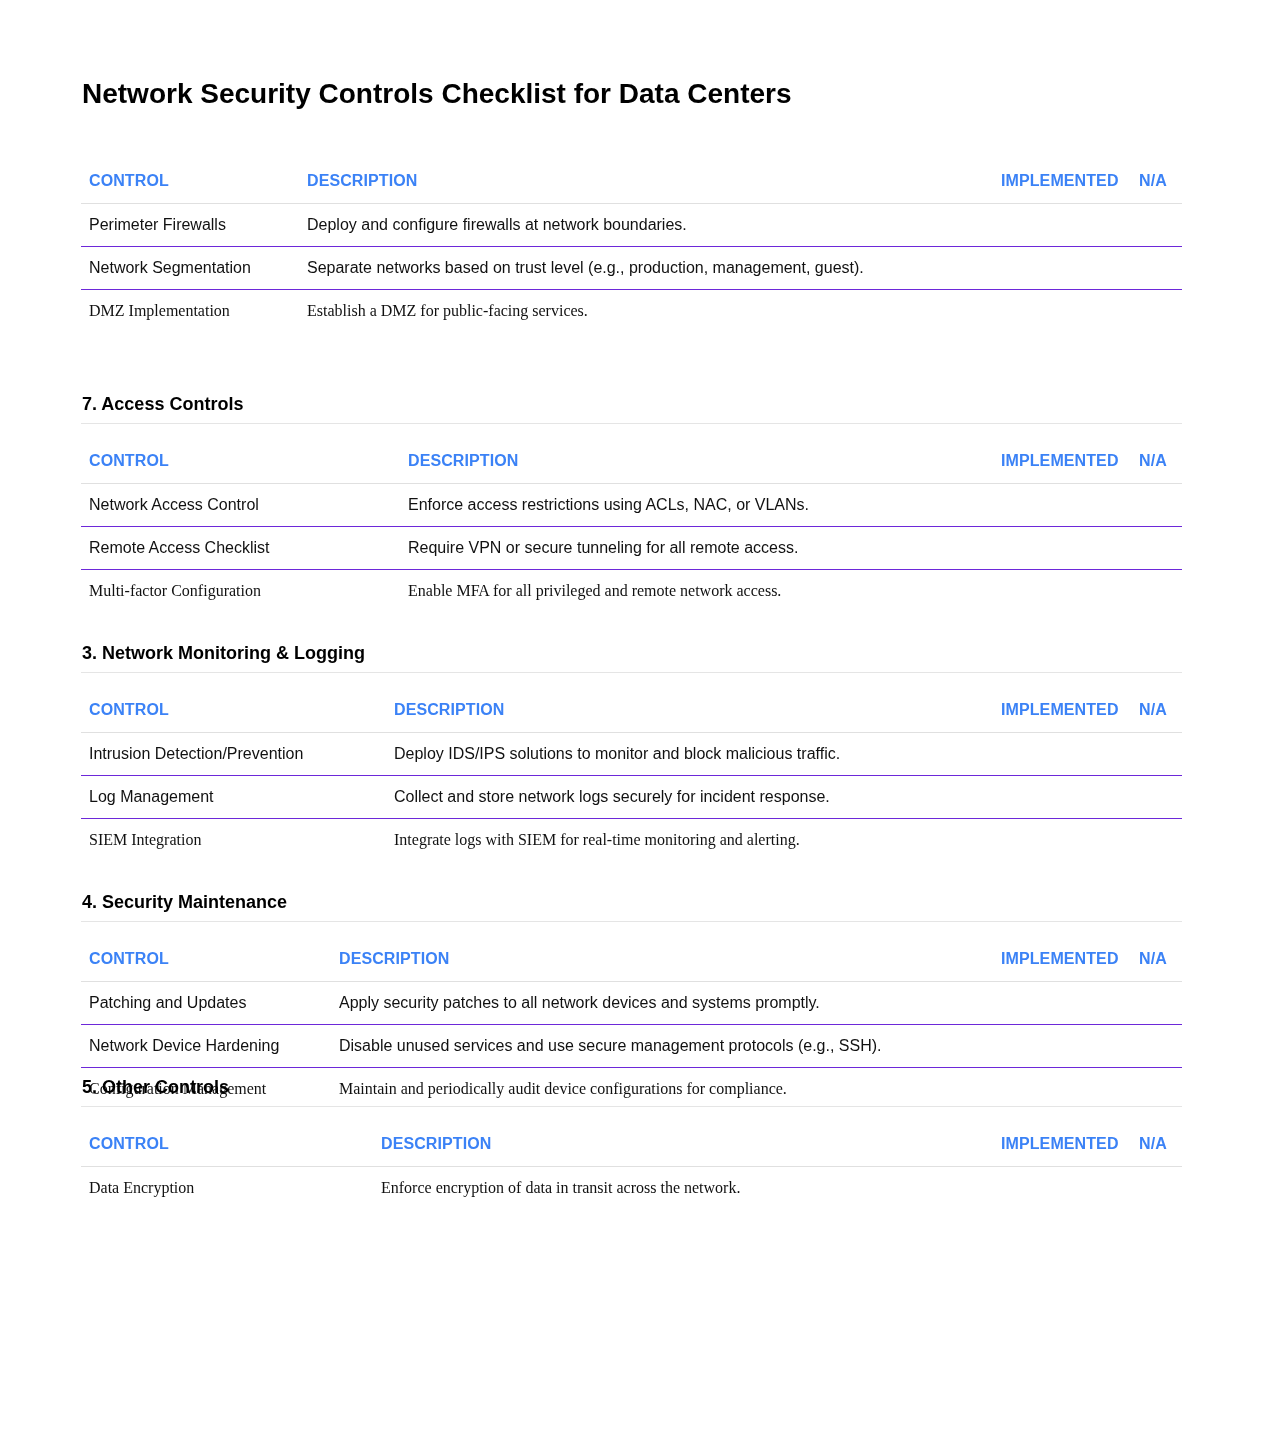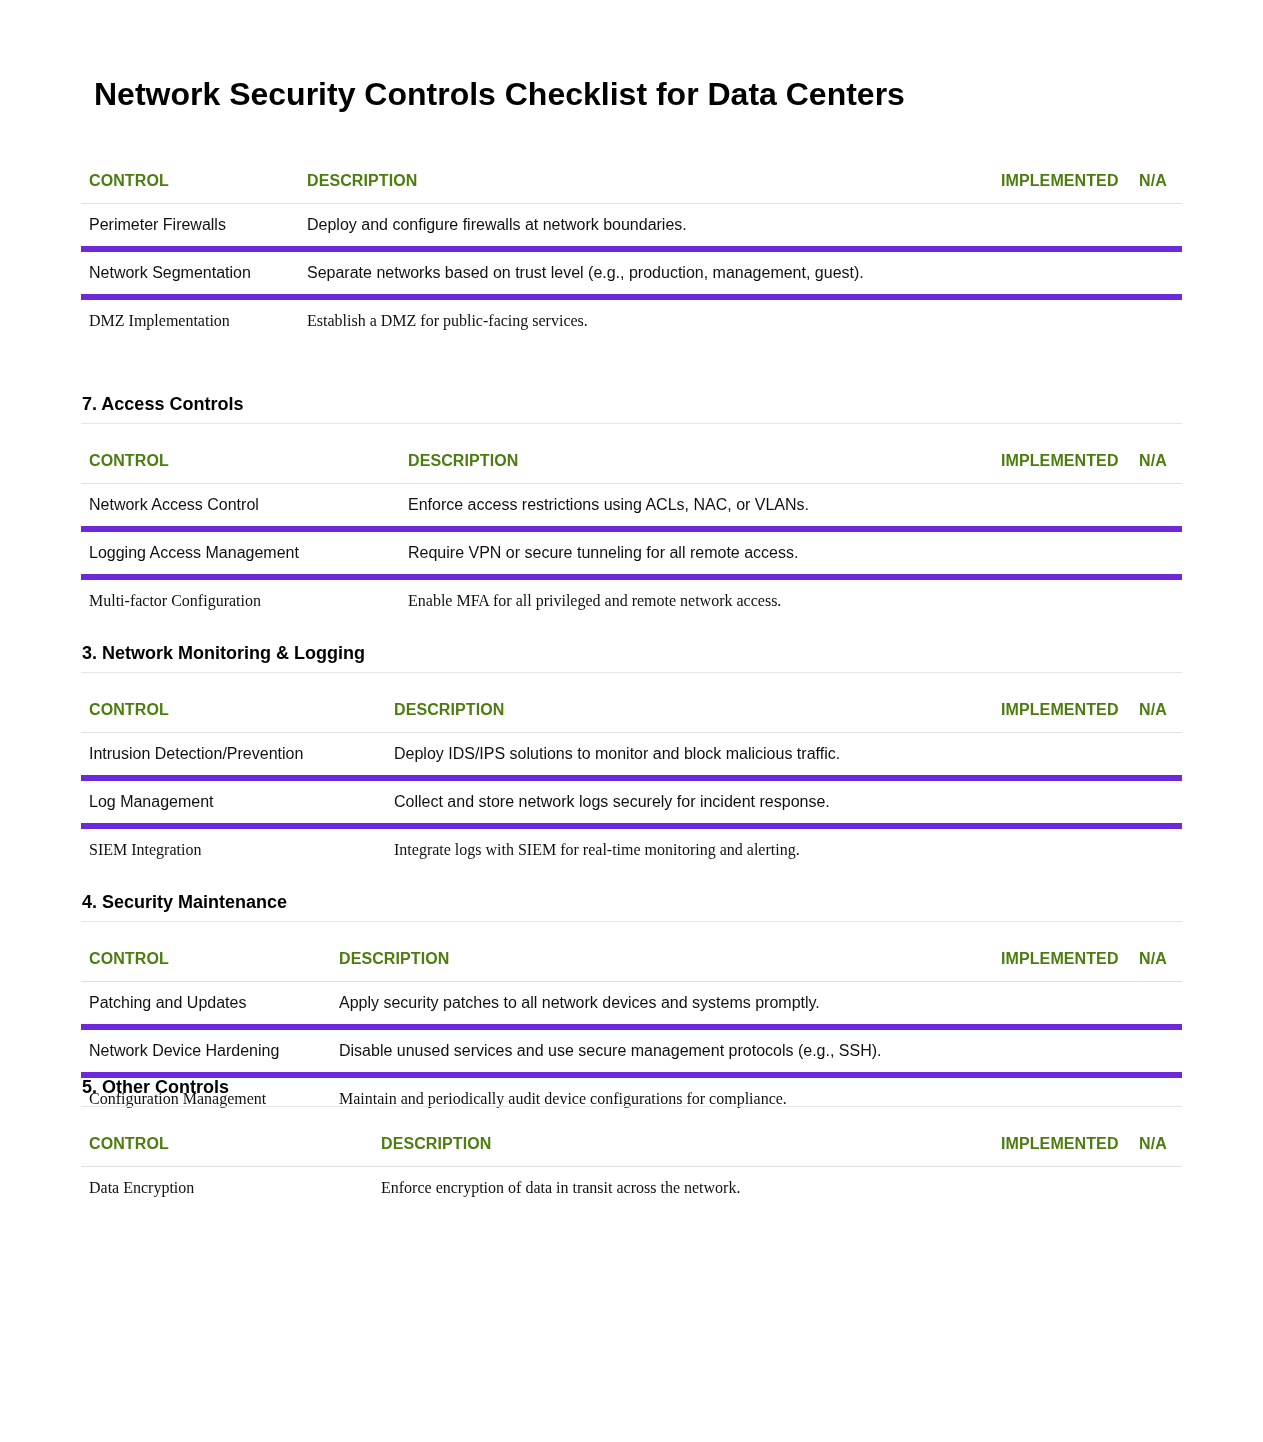--- a/index.html
+++ b/index.html
@@ -22,26 +22,26 @@
       height: 1299px;
       overflow: hidden;
     }
     .page {
       position: absolute;
       left: 81px;
       top: 0;
       width: 1101px;
     }
     .page-title {
-      font-size: 32px;
+      font-size: 28px;
       font-weight: bold;
       margin: 0;
       position: absolute;
       top: 75px;
-      left: 13px;
+      left: 1px;
       line-height: 38px;
       color: #000;
       white-space: nowrap;
     }
     .section {
       position: absolute;
       left: 0;
       width: 1101px;
     }
     .section-heading {
@@ -58,34 +58,34 @@
       width: 1101px;
       border-collapse: collapse;
       margin-top: 16px;
       table-layout: auto;
     }
     table.checklist th {
       text-align: left;
       font-size: 16px;
       font-weight: bold;
       text-transform: uppercase;
-      color: #4d7c0f;
+      color: #3b82f6;
       padding: 11px 8px 12px 8px;
       height: 20px;
       border-bottom: 1px solid #e0e0e0;
       white-space: nowrap;
       letter-spacing: 0.1px;
     }
     table.checklist td {
       font-size: 16px;
       color: #111;
       padding: 11px 8px 12px 8px;
       height: 19px;
       line-height: 19px;
-      border-bottom: 6px solid #6d28d9;
+      border-bottom: 1px solid #6d28d9;
       white-space: nowrap;
     }
     table.checklist tr:last-child td {
       border-bottom: none;
       font-family: Liberation Serif, serif;
     }
     th.col-impl, td.col-impl { width: 122px; }
     th.col-na, td.col-na { width: 33px; padding-right: 10px !important; }
   </style>
 </head>
@@ -140,21 +140,21 @@
           </tr>
         </thead>
         <tbody>
           <tr>
             <td>Network Access Control</td>
             <td>Enforce access restrictions using ACLs, NAC, or VLANs.</td>
             <td class="col-impl"></td>
             <td class="col-na"></td>
           </tr>
           <tr>
-            <td>Logging Access Management</td>
+            <td>Remote Access Checklist</td>
             <td>Require VPN or secure tunneling for all remote access.</td>
             <td class="col-impl"></td>
             <td class="col-na"></td>
           </tr>
           <tr>
             <td>Multi-factor Configuration</td>
             <td>Enable MFA for all privileged and remote network access.</td>
             <td class="col-impl"></td>
             <td class="col-na"></td>
           </tr>

